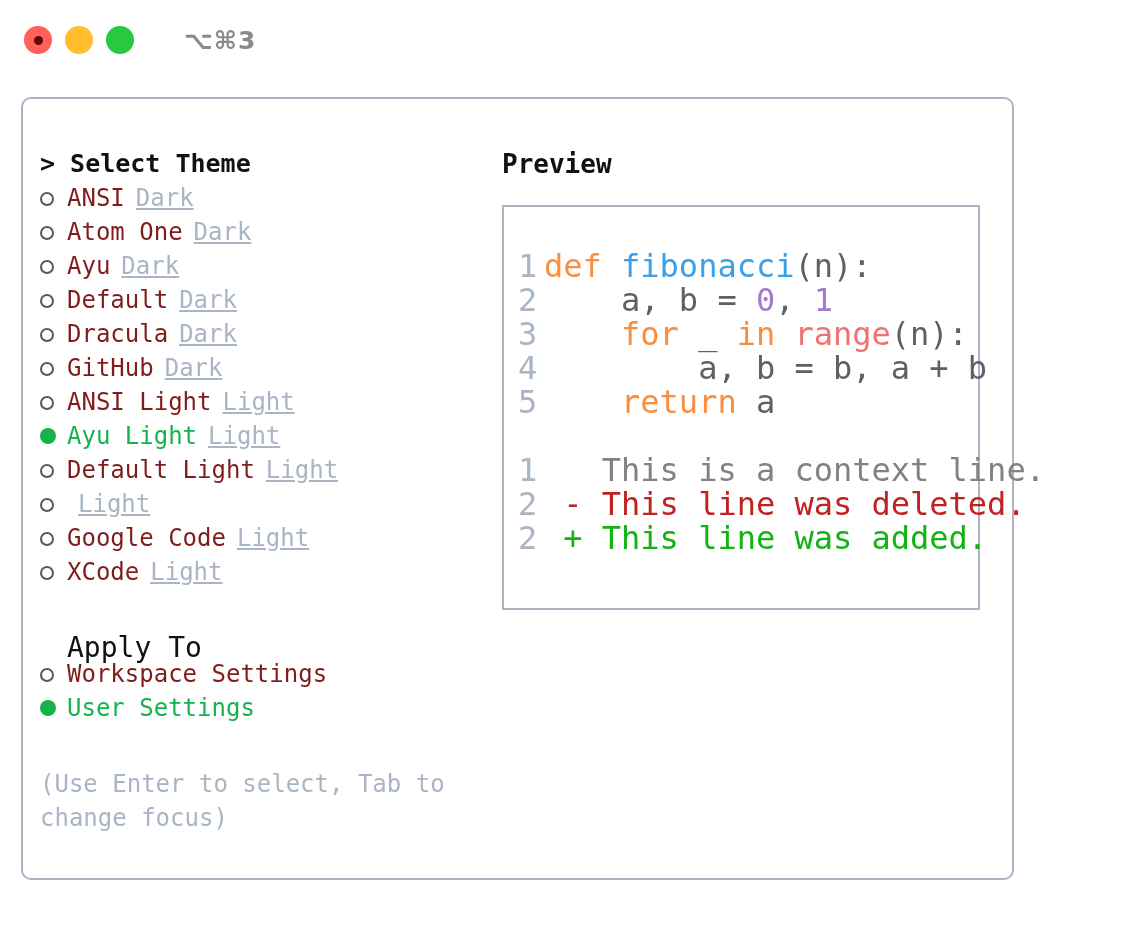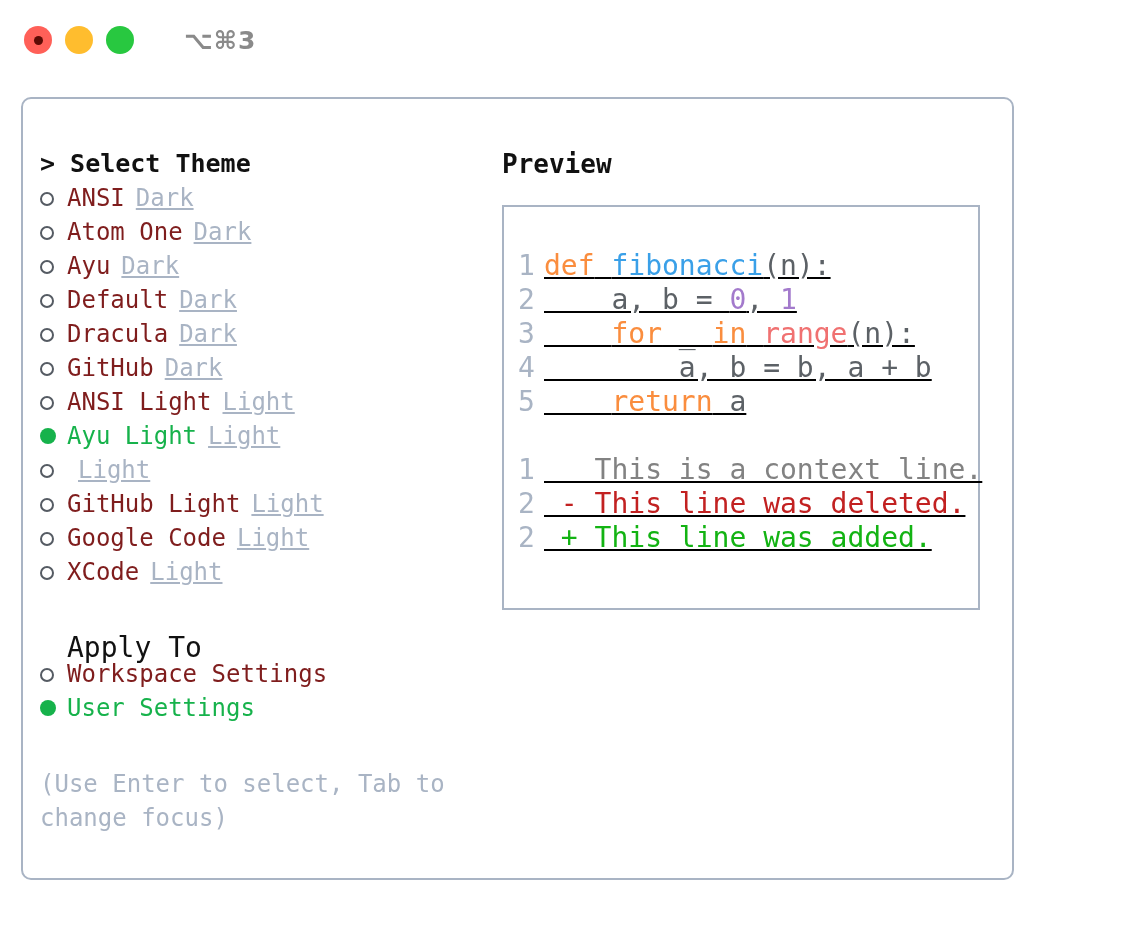--- a/index.html
+++ b/index.html
@@ -147,24 +147,23 @@
   #preview-box {
     position: absolute;
     left: 0px; top: 58px;
     width: 478px; height: 405px;
     border: 2px solid #a9b4c4;
     background: #ffffff;
   }
   #code {
     position: absolute;
     left: 14px; top: 42px;
-    font-size: 28px;
-    line-height: 34px;
-    white-space: pre;
-    text-decoration: underline;
+    font-size: 32px;
+    line-height: 34px;
+    white-space: pre;
   }
   .code-line { white-space: pre; }
   .ln {
     color: #a9b4c4;
     display: inline-block;
     width: 16px;
     text-align: right;
     margin-right: 10px;
   }
   .blank-line { height: 34px; }
@@ -201,22 +200,22 @@
 
         <div id="theme-list">
             <div class="opt-row"><span class="marker"><span class="radio-off"></span></span><span class="opt-label">ANSI</span><span class="opt-tag">Dark</span></div>
             <div class="opt-row"><span class="marker"><span class="radio-off"></span></span><span class="opt-label">Atom One</span><span class="opt-tag">Dark</span></div>
             <div class="opt-row"><span class="marker"><span class="radio-off"></span></span><span class="opt-label">Ayu</span><span class="opt-tag">Dark</span></div>
             <div class="opt-row"><span class="marker"><span class="radio-off"></span></span><span class="opt-label">Default</span><span class="opt-tag">Dark</span></div>
             <div class="opt-row"><span class="marker"><span class="radio-off"></span></span><span class="opt-label">Dracula</span><span class="opt-tag">Dark</span></div>
             <div class="opt-row"><span class="marker"><span class="radio-off"></span></span><span class="opt-label">GitHub</span><span class="opt-tag">Dark</span></div>
             <div class="opt-row"><span class="marker"><span class="radio-off"></span></span><span class="opt-label">ANSI Light</span><span class="opt-tag">Light</span></div>
             <div class="opt-row"><span class="marker"><span class="radio-on"></span></span><span class="opt-label selected">Ayu Light</span><span class="opt-tag">Light</span></div>
+            <div class="opt-row"><span class="marker"><span class="radio-off"></span></span><span class="opt-label">Default Light</span><span class="opt-tag">Light</span></div>
             <div class="opt-row"><span class="marker"><span class="radio-off"></span></span><span class="opt-tag">Light</span></div>
-            <div class="opt-row"><span class="marker"><span class="radio-off"></span></span><span class="opt-label">GitHub Light</span><span class="opt-tag">Light</span></div>
             <div class="opt-row"><span class="marker"><span class="radio-off"></span></span><span class="opt-label">Google Code</span><span class="opt-tag">Light</span></div>
             <div class="opt-row"><span class="marker"><span class="radio-off"></span></span><span class="opt-label">XCode</span><span class="opt-tag">Light</span></div>
           </div>
 
         <div id="apply-block">
           <div class="section-head">
             <span class="marker"></span>
             <span>Apply To</span>
           </div>
           <div id="apply-list">

